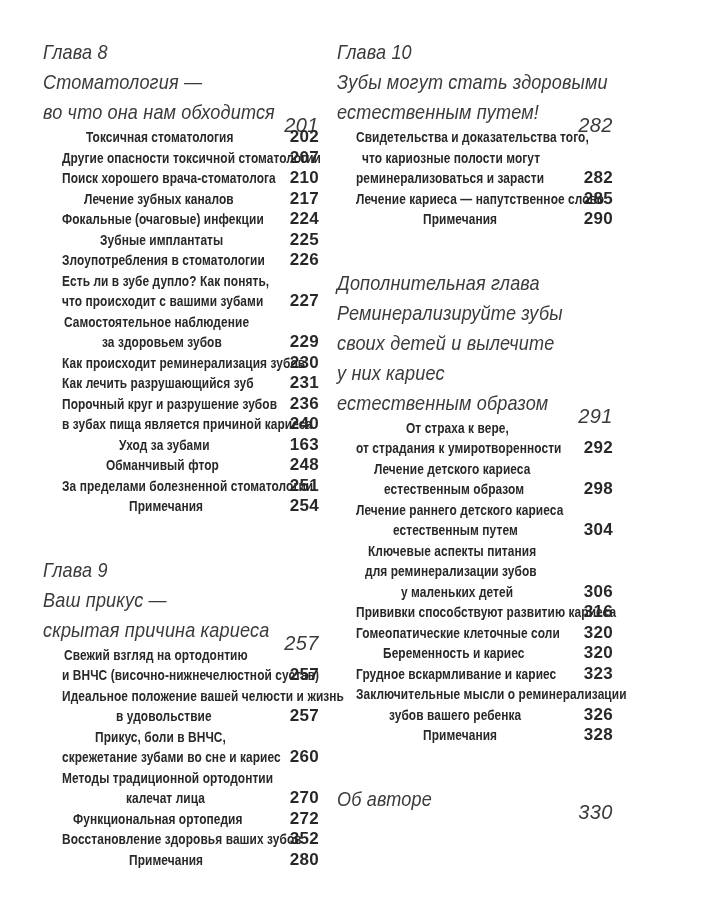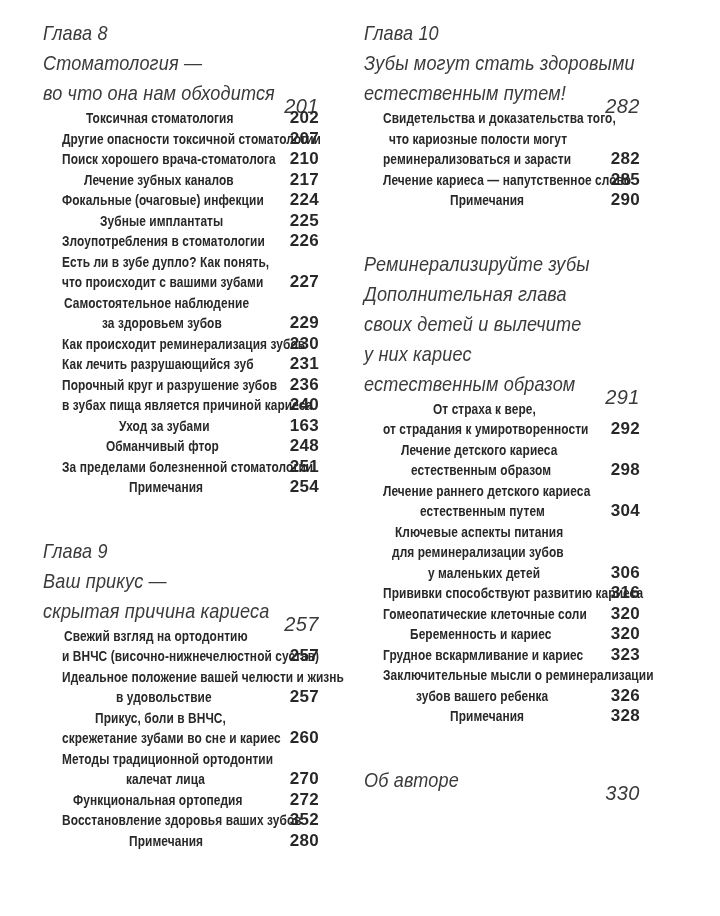--- a/index.html
+++ b/index.html
@@ -8,21 +8,21 @@
     background: var(--paper, #ffffff);
     overflow: hidden;
     font-family: "Liberation Sans", sans-serif;
     -webkit-font-smoothing: antialiased;
   }
   .page {
     box-sizing: border-box;
     width: 720px; height: 916px;
     padding: 18px 0 0 43px;
   }
-  .cols { display: flex; gap: 45px; }
+  .cols { display: flex; gap: 18px; margin-top: 19px; }
   .col { width: 276px; flex: 0 0 276px; }
   .section:not(:first-child) { margin-top: 38px; }
 
   
   .h-row {
     position: relative;
     font-style: italic;
     font-size: 21px;
     line-height: 30px;
     font-weight: 400;
@@ -124,22 +124,22 @@
           <div class="h-row"><span class="h-title">естественным путем!</span><span class="h-page">282</span></div>
           <div class="items">
             <div class="i-row"><span class="i-title">Свидетельства и доказательства того,</span></div>
             <div class="i-row"><span class="i-title">что кариозные полости могут</span></div>
             <div class="i-row"><span class="i-title">реминерализоваться и зарасти</span><span class="i-page">282</span></div>
             <div class="i-row"><span class="i-title">Лечение кариеса — напутственное слово</span><span class="i-page">285</span></div>
             <div class="i-row"><span class="i-title">Примечания</span><span class="i-page">290</span></div>
           </div>
         </div>
         <div class="section">
+          <div class="h-row"><span class="h-title">Дополнительная глава</span></div>
           <div class="h-row"><span class="h-title">Реминерализируйте зубы</span></div>
-          <div class="h-row"><span class="h-title">Дополнительная глава</span></div>
           <div class="h-row"><span class="h-title">своих детей и вылечите</span></div>
           <div class="h-row"><span class="h-title">у них кариес</span></div>
           <div class="h-row"><span class="h-title">естественным образом</span><span class="h-page">291</span></div>
           <div class="items">
             <div class="i-row"><span class="i-title">От страха к вере,</span></div>
             <div class="i-row"><span class="i-title">от страдания к умиротворенности</span><span class="i-page">292</span></div>
             <div class="i-row"><span class="i-title">Лечение детского кариеса</span></div>
             <div class="i-row"><span class="i-title">естественным образом</span><span class="i-page">298</span></div>
             <div class="i-row"><span class="i-title">Лечение раннего детского кариеса</span></div>
             <div class="i-row"><span class="i-title">естественным путем</span><span class="i-page">304</span></div>

